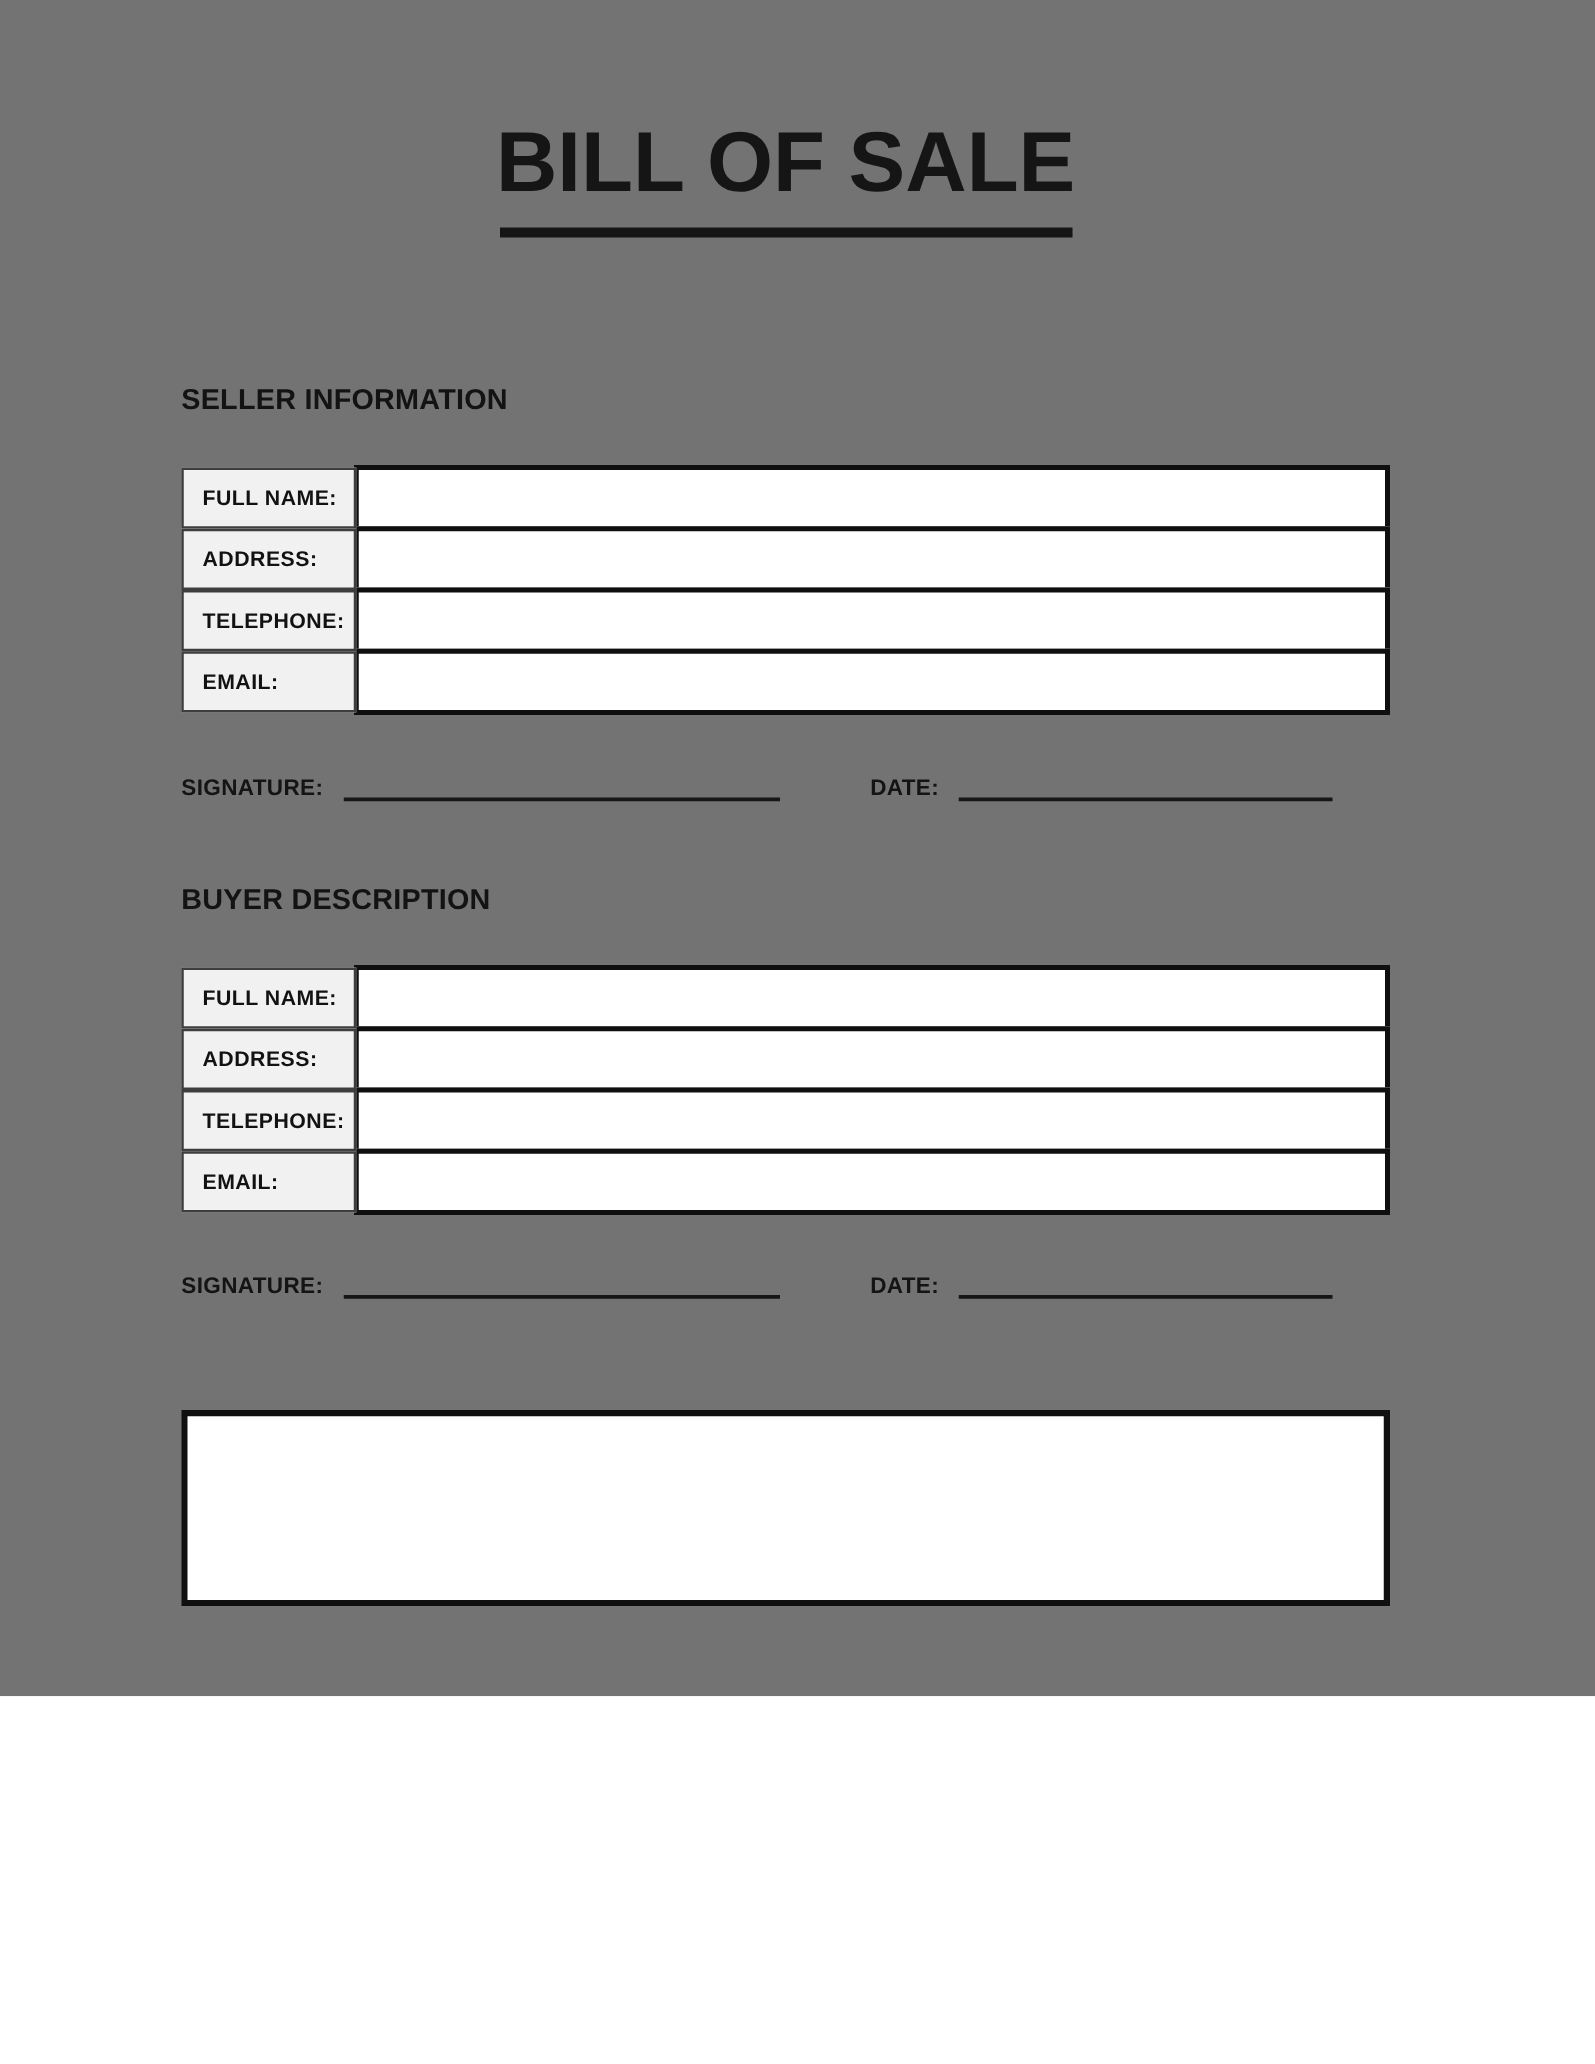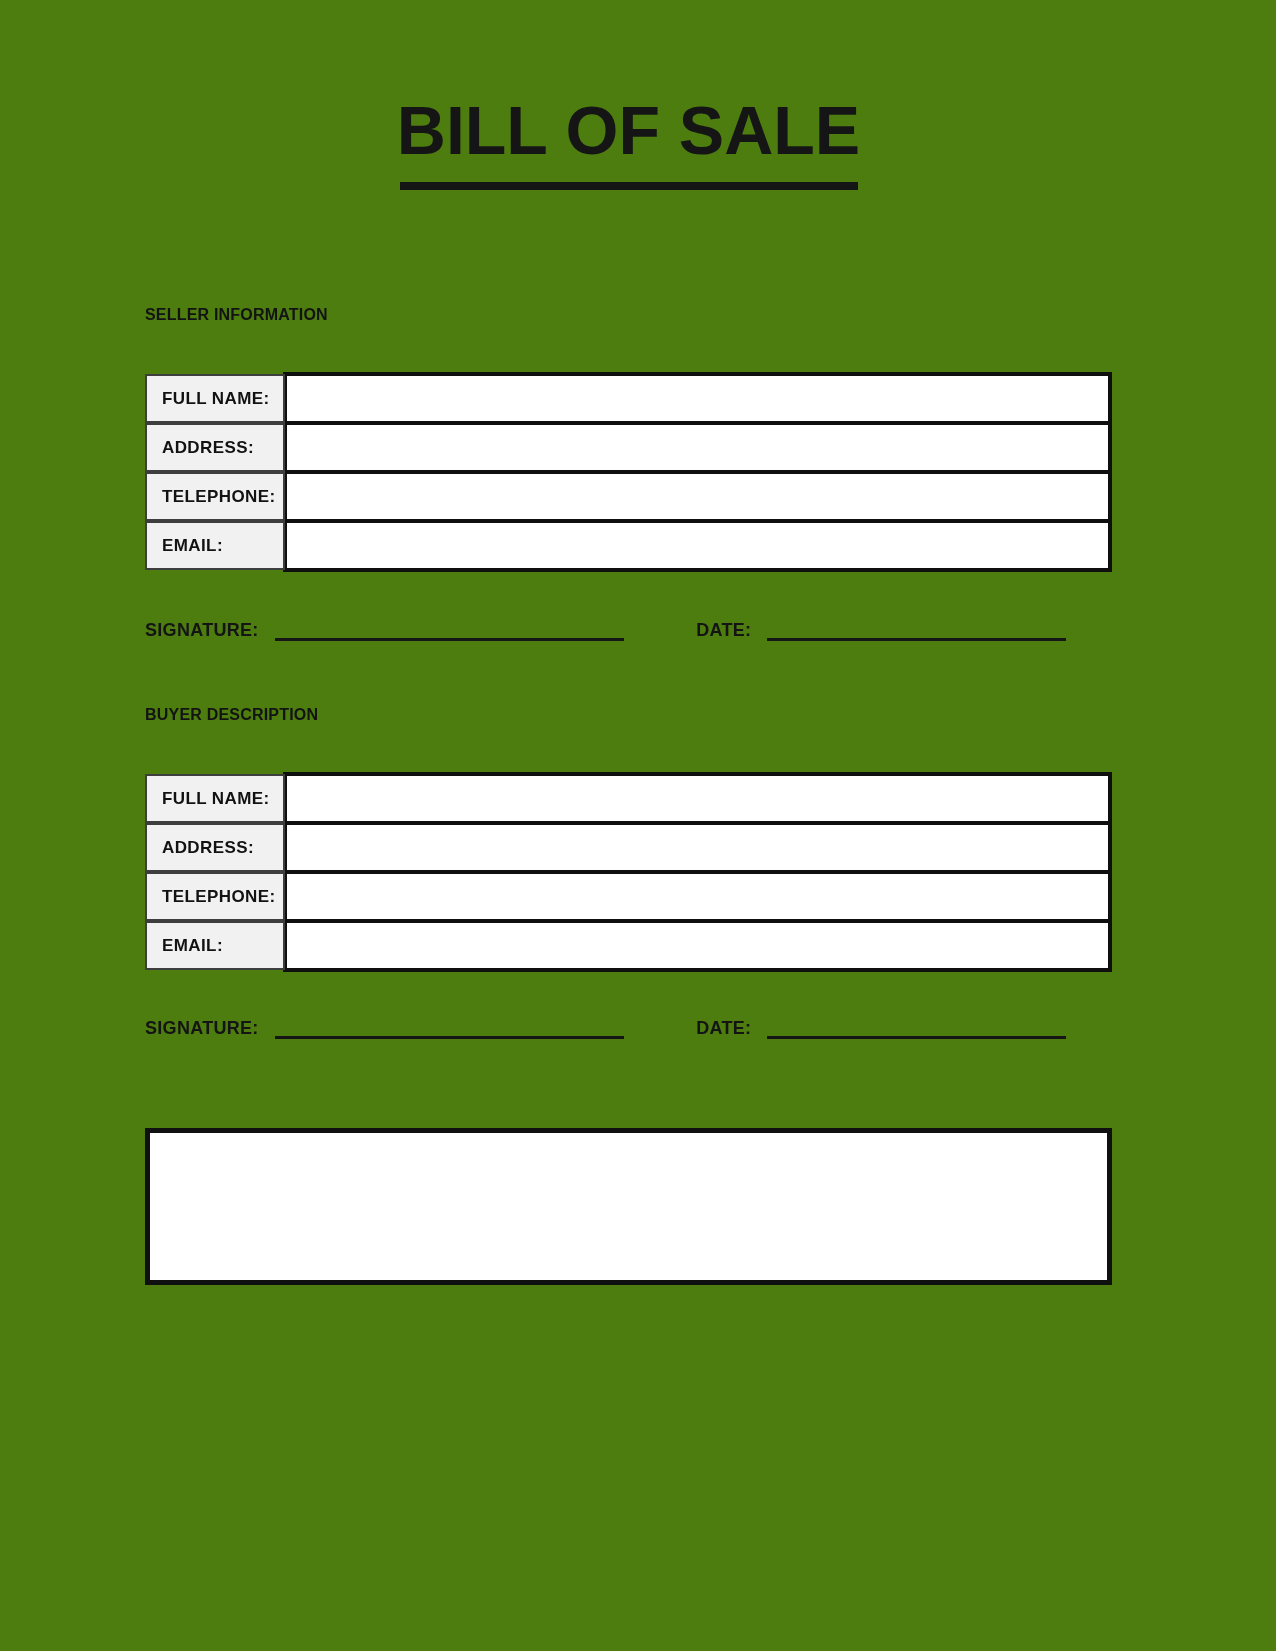--- a/index.html
+++ b/index.html
@@ -1,33 +1,33 @@
 <!DOCTYPE html>
 <html><head>
 <meta charset="utf-8">
 <style>
   * { margin:0; padding:0; box-sizing:border-box; }
   html,body { background:#ffffff; }
   .page {
     position:relative;
-    width:1276px; height:1651px;
-    background:#4d7c0f;
+    width:1276px; height:1357px;
+    background:#737373;
     font-family:"Liberation Sans", sans-serif;
     color:#141414;
     overflow:hidden;
   }
   .abs { position:absolute; left:145px; width:967px; }
 
   
   .title-block { top:96px; text-align:center; }
   .doc-title { font-size:68px; font-weight:bold; letter-spacing:0px; line-height:1; color:#151515; }
   .title-underline { width:458px; height:8px; background:#151515; margin:18px auto 0; }
 
   
-  .section-heading { font-size:16px; font-weight:bold; letter-spacing:0.2px; color:#131313; }
+  .section-heading { font-size:23px; font-weight:bold; letter-spacing:0.2px; color:#131313; }
   .seller-heading { top:306px; }
   .buyer-heading { top:706px; }
   .property-heading { top:1094px; }
 
   
   .info-table { display:block; }
   .seller-table { top:372px; }
   .buyer-table { top:772px; }
   .field-row { display:flex; height:53px; }
   .field-row + .field-row { margin-top:-4px;border-radius:11px; }

